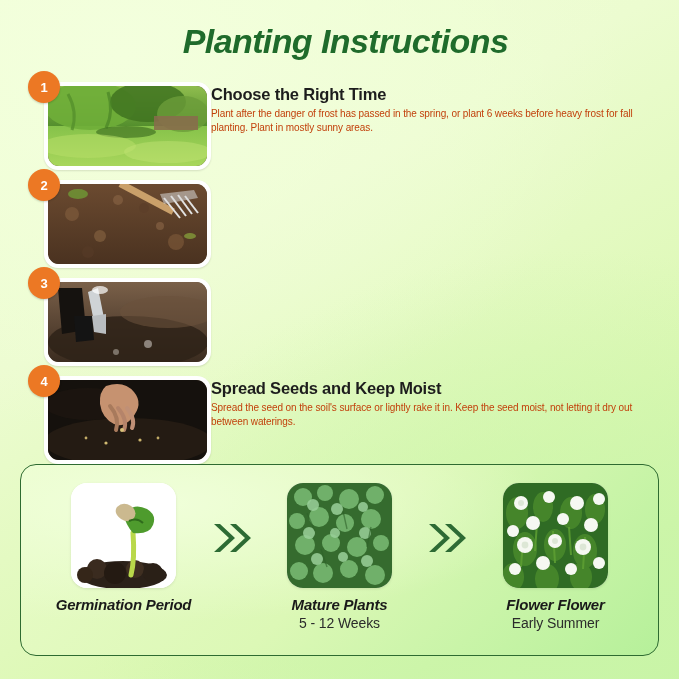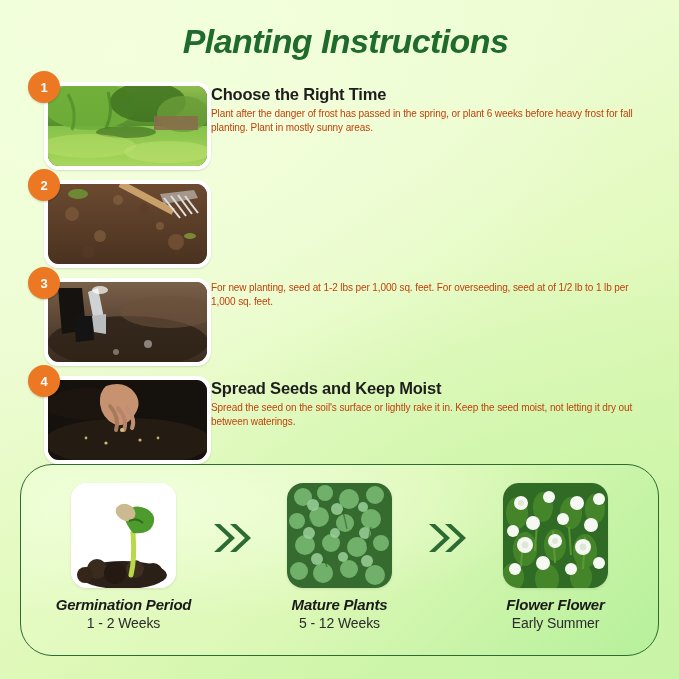--- a/index.html
+++ b/index.html
@@ -72,21 +72,21 @@
     font-size:10px; color:#c2410c; line-height:1.42;
     letter-spacing:-0.1px;
   }
 
   
   .timeline {
     position:absolute;
     left:20px; top:464px;
     width:639px; height:192px;
     border:1.6px solid #2e6b31;
-    border-radius:32px;
+    border-radius:16px;
     background:
       radial-gradient(ellipse 90% 90% at 20% 20%, #f0ffda 0%, rgba(240,255,218,0) 70%),
       linear-gradient(135deg, #e9fcc9 0%, #dcf8b6 50%, #b6f09a 100%);
     display:flex; align-items:flex-start; justify-content:flex-end;
   }
   .tl-inner {
     display:flex; align-items:flex-start; justify-content:center;
     width:100%; padding:18px 22px 0 22px; gap:0;
   }
   .tl-item { width:176px; text-align:center; }
@@ -206,21 +206,20 @@
           <path d="M26 34 L44 34 L46 58 L28 60 Z" fill="#141414"></path>
           <path d="M40 10 L50 6 L56 36 L46 40 Z" fill="#cfd3d6"></path>
           <path d="M44 34 L58 32 L58 52 L46 50 Z" fill="#b9bdc0"></path>
           <ellipse cx="52" cy="8" rx="8" ry="4" fill="#ffffff" opacity="0.7"></ellipse>
           <circle cx="100" cy="62" r="4" fill="#e6e2dc" opacity="0.5"></circle>
           <circle cx="68" cy="70" r="3" fill="#d8d2c9" opacity="0.45"></circle>
         </svg>
       </div>
     </div>
     <div class="step-text">
-      <div class="step-body">For new planting, seed at 1-2 lbs per 1,000 sq. feet. For overseeding, seed at of 1/2 lb to 1 lb per 1,000 sq. feet.</div>
     </div>
   </div>
 
   <div class="step">
     <div class="thumb-wrap">
       <div class="badge">4</div>
       <div class="thumb">
         <svg viewBox="0 0 159 80" preserveAspectRatio="none">
           <rect x="0" y="0" width="159" height="80" fill="#15110d"></rect>
           <ellipse cx="80" cy="62" rx="84" ry="24" fill="#241b13"></ellipse>
@@ -258,21 +257,20 @@
           <circle cx="64" cy="86" r="9" fill="#3f2f21"></circle>
           <circle cx="82" cy="90" r="10" fill="#2a2017"></circle>
           <circle cx="14" cy="92" r="8" fill="#352619"></circle>
           <path d="M62 50 q2 26 -2 42" stroke="#b9d84a" stroke-width="5" fill="none" stroke-linecap="round"></path>
           <path d="M62 50 q-12 -14 -6 -22 q8 -8 20 -2 q10 6 6 16 q-4 10 -20 8 Z" fill="#4e9b2d"></path>
           <path d="M50 36 q-8 -6 -4 -12 q6 -6 14 -1 q7 5 3 12 q-5 6 -13 1 Z" fill="#cbb98f"></path>
           <path d="M58 38 q8 -4 14 2" stroke="#2f6b1c" stroke-width="2" fill="none"></path>
         </svg>
       </div>
       <div class="tl-label">Germination Period</div>
-      <div class="tl-sub">1 - 2 Weeks</div>
     </div>
 
     <div class="tl-arrow">
       <svg width="44" height="34" viewBox="0 0 44 34">
         <path d="M4 3 L19 17 L4 31 L10 31 L25 17 L10 3 Z" fill="#2d6b34"></path>
         <path d="M20 3 L35 17 L20 31 L26 31 L41 17 L26 3 Z" fill="#2d6b34"></path>
       </svg>
     </div>
 
     <div class="tl-item">

